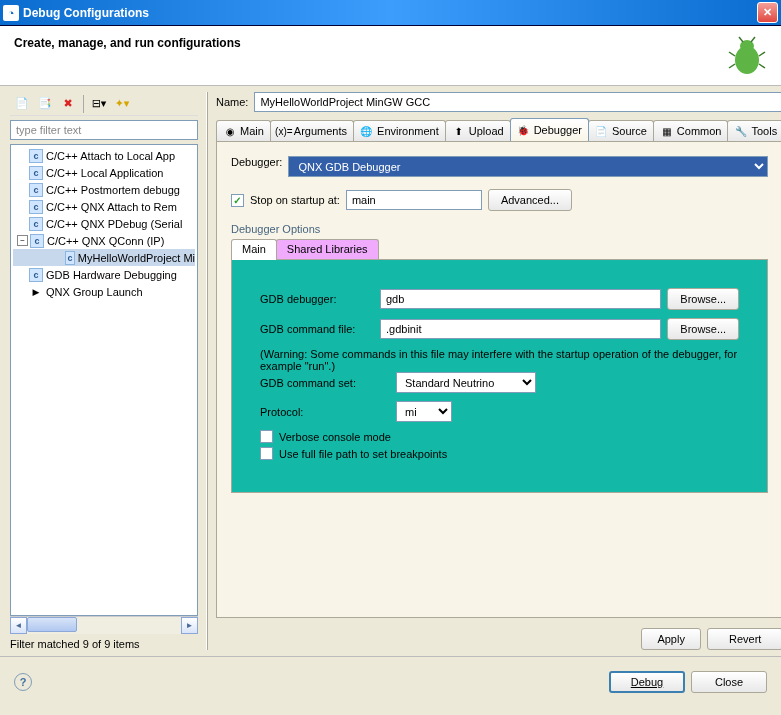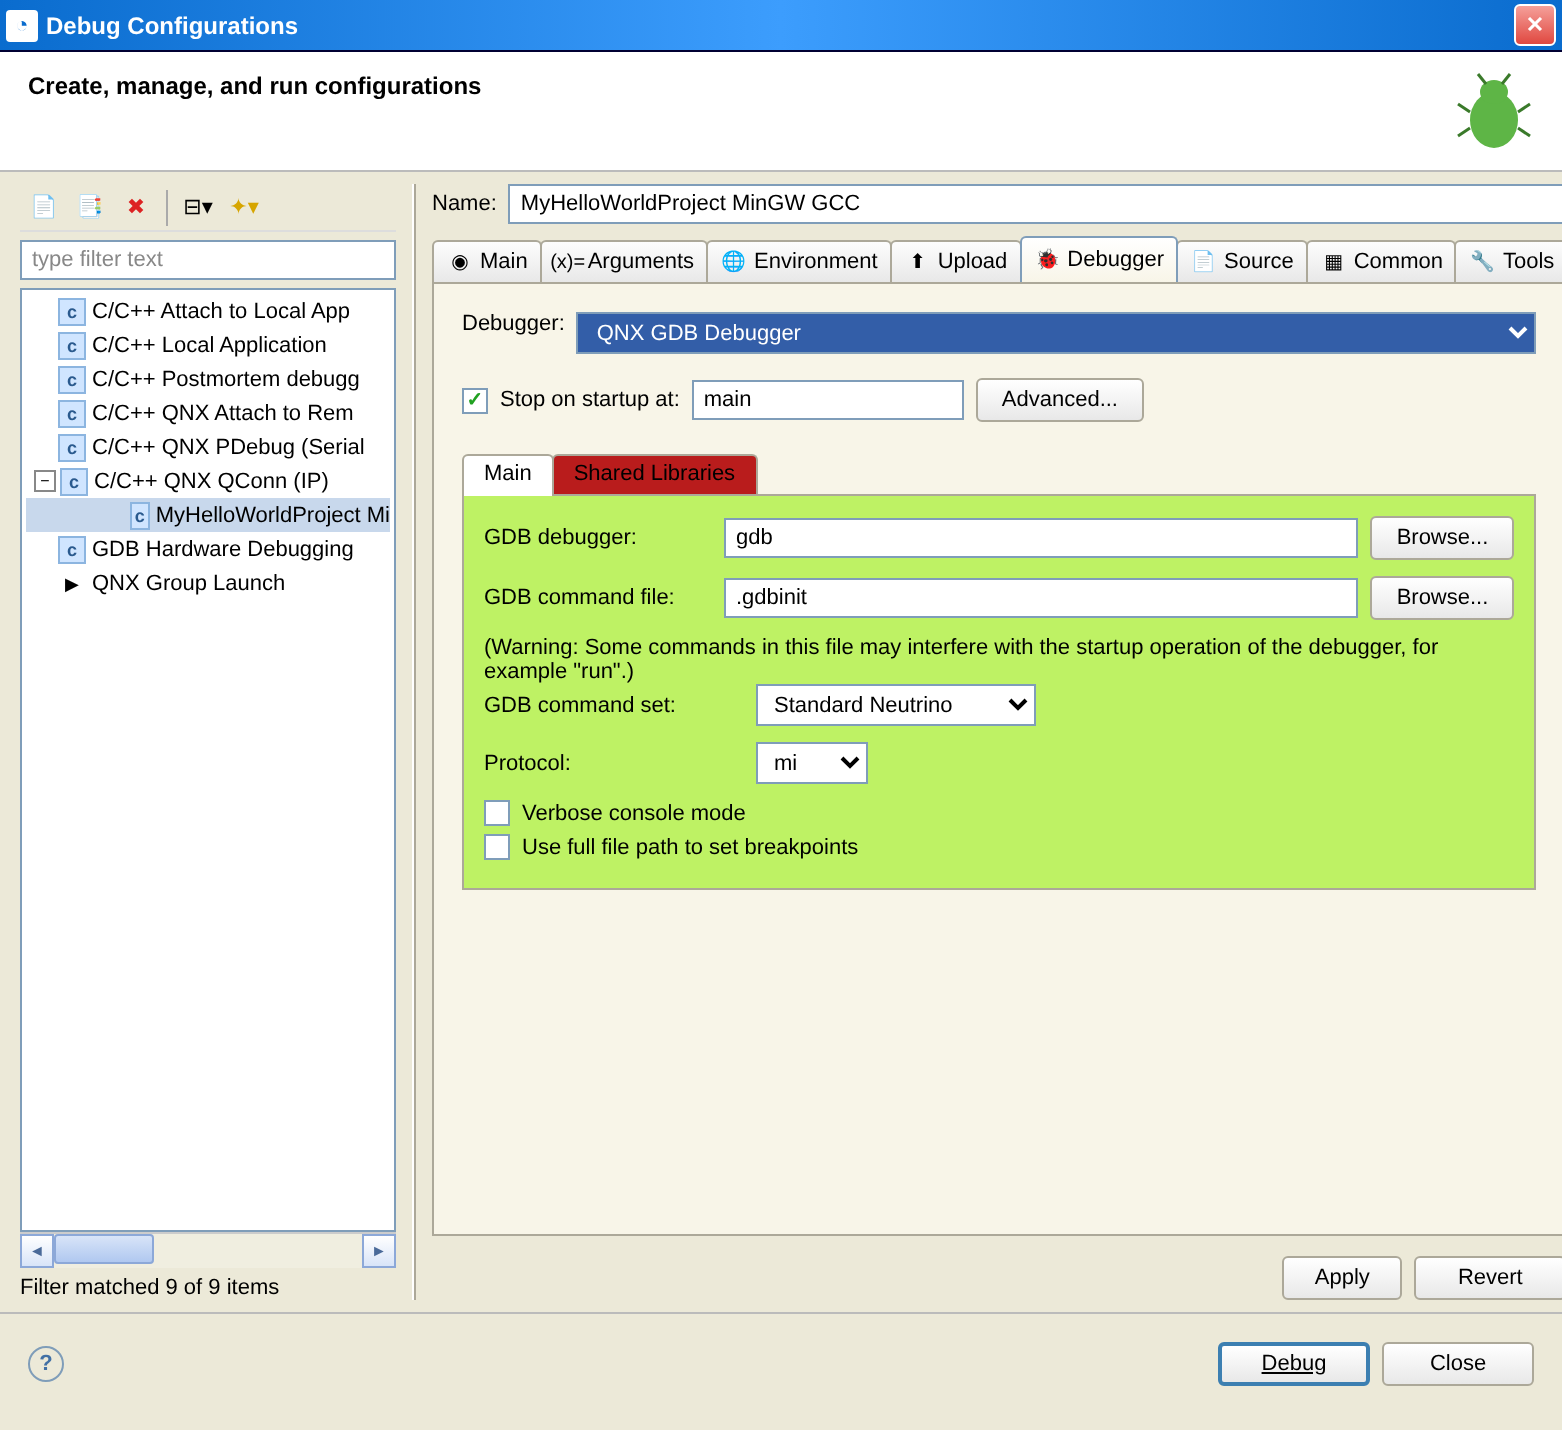--- a/index.html
+++ b/index.html
@@ -57,23 +57,23 @@
 
 .stopon-row { display: flex; align-items: center; gap: 6px; margin-bottom: 12px; }
 .checkbox { width: 13px; height: 13px; border: 1px solid #7f9db9; background: #fff; display: inline-flex; align-items: center; justify-content: center; }
 .checkbox.checked::after { content: "✓"; color: #21a121; font-size: 10px; font-weight: bold; }
 .small-input { width: 136px; height: 20px; border: 1px solid #7f9db9; background: #fff; padding: 2px 5px; }
 .btn { height: 22px; padding: 0 12px; background: linear-gradient(#fff, #e8e8e8); border: 1px solid #aca899; border-radius: 3px; cursor: pointer; font-size: 11px; }
 .btn.default { border: 2px solid #3c7fb1; }
 
 .fieldset-label { color: #47647f; font-size: 11px; margin-bottom: 0; }
 .inner-tabs-row { display: flex; margin-top: 4px; }
-.inner-tab { height: 21px; padding: 3px 10px; background: #b91c1c; border: 1px solid #aca899; border-bottom: none; border-radius: 3px 3px 0 0; margin-right: -1px; cursor: pointer; }
+.inner-tab { height: 21px; padding: 3px 10px; background: #f0abfc; border: 1px solid #aca899; border-bottom: none; border-radius: 3px 3px 0 0; margin-right: -1px; cursor: pointer; }
 .inner-tab.active { background: #fff; position: relative; z-index: 2; }
-.inner-panel { border: 1px solid #aca899; background: #bef264; padding: 10px; margin-top: -1px; }
+.inner-panel { border: 1px solid #aca899; background: #14b8a6; padding: 28px; margin-top: -1px; }
 
 .form-row { display: flex; align-items: center; gap: 6px; margin-bottom: 8px; }
 .form-label { width: 114px; font-size: 11px; }
 .form-label.wide { width: 130px; }
 .form-input { flex: 1; height: 20px; border: 1px solid #7f9db9; background: #fff; padding: 2px 5px; }
 .warn-text { font-size: 11px; color: #000; margin-bottom: 0; }
 .select-small { height: 21px; border: 1px solid #7f9db9; background: #fff; padding: 1px 4px; }
 
 .vmode-row { display:flex; align-items:center; gap:6px; margin-top:2px; margin-bottom:4px; }
 
@@ -222,20 +222,21 @@
         <select class="select-wide"><option>QNX GDB Debugger</option></select>
       </div>
 
       <div class="stopon-row">
         <span class="checkbox checked"></span>
         <span>Stop on startup at:</span>
         <input class="small-input" value="main" style="">
         <button class="btn">Advanced...</button>
       </div>
 
+      <div class="fieldset-label">Debugger Options</div>
       <div class="inner-tabs-row">
         <div class="inner-tab active">Main</div>
         <div class="inner-tab">Shared Libraries</div>
       </div>
       <div class="inner-panel">
         <div class="form-row">
           <span class="form-label">GDB debugger:</span>
           <input class="form-input" value="gdb" style="">
           <button class="btn">Browse...</button>
         </div>

